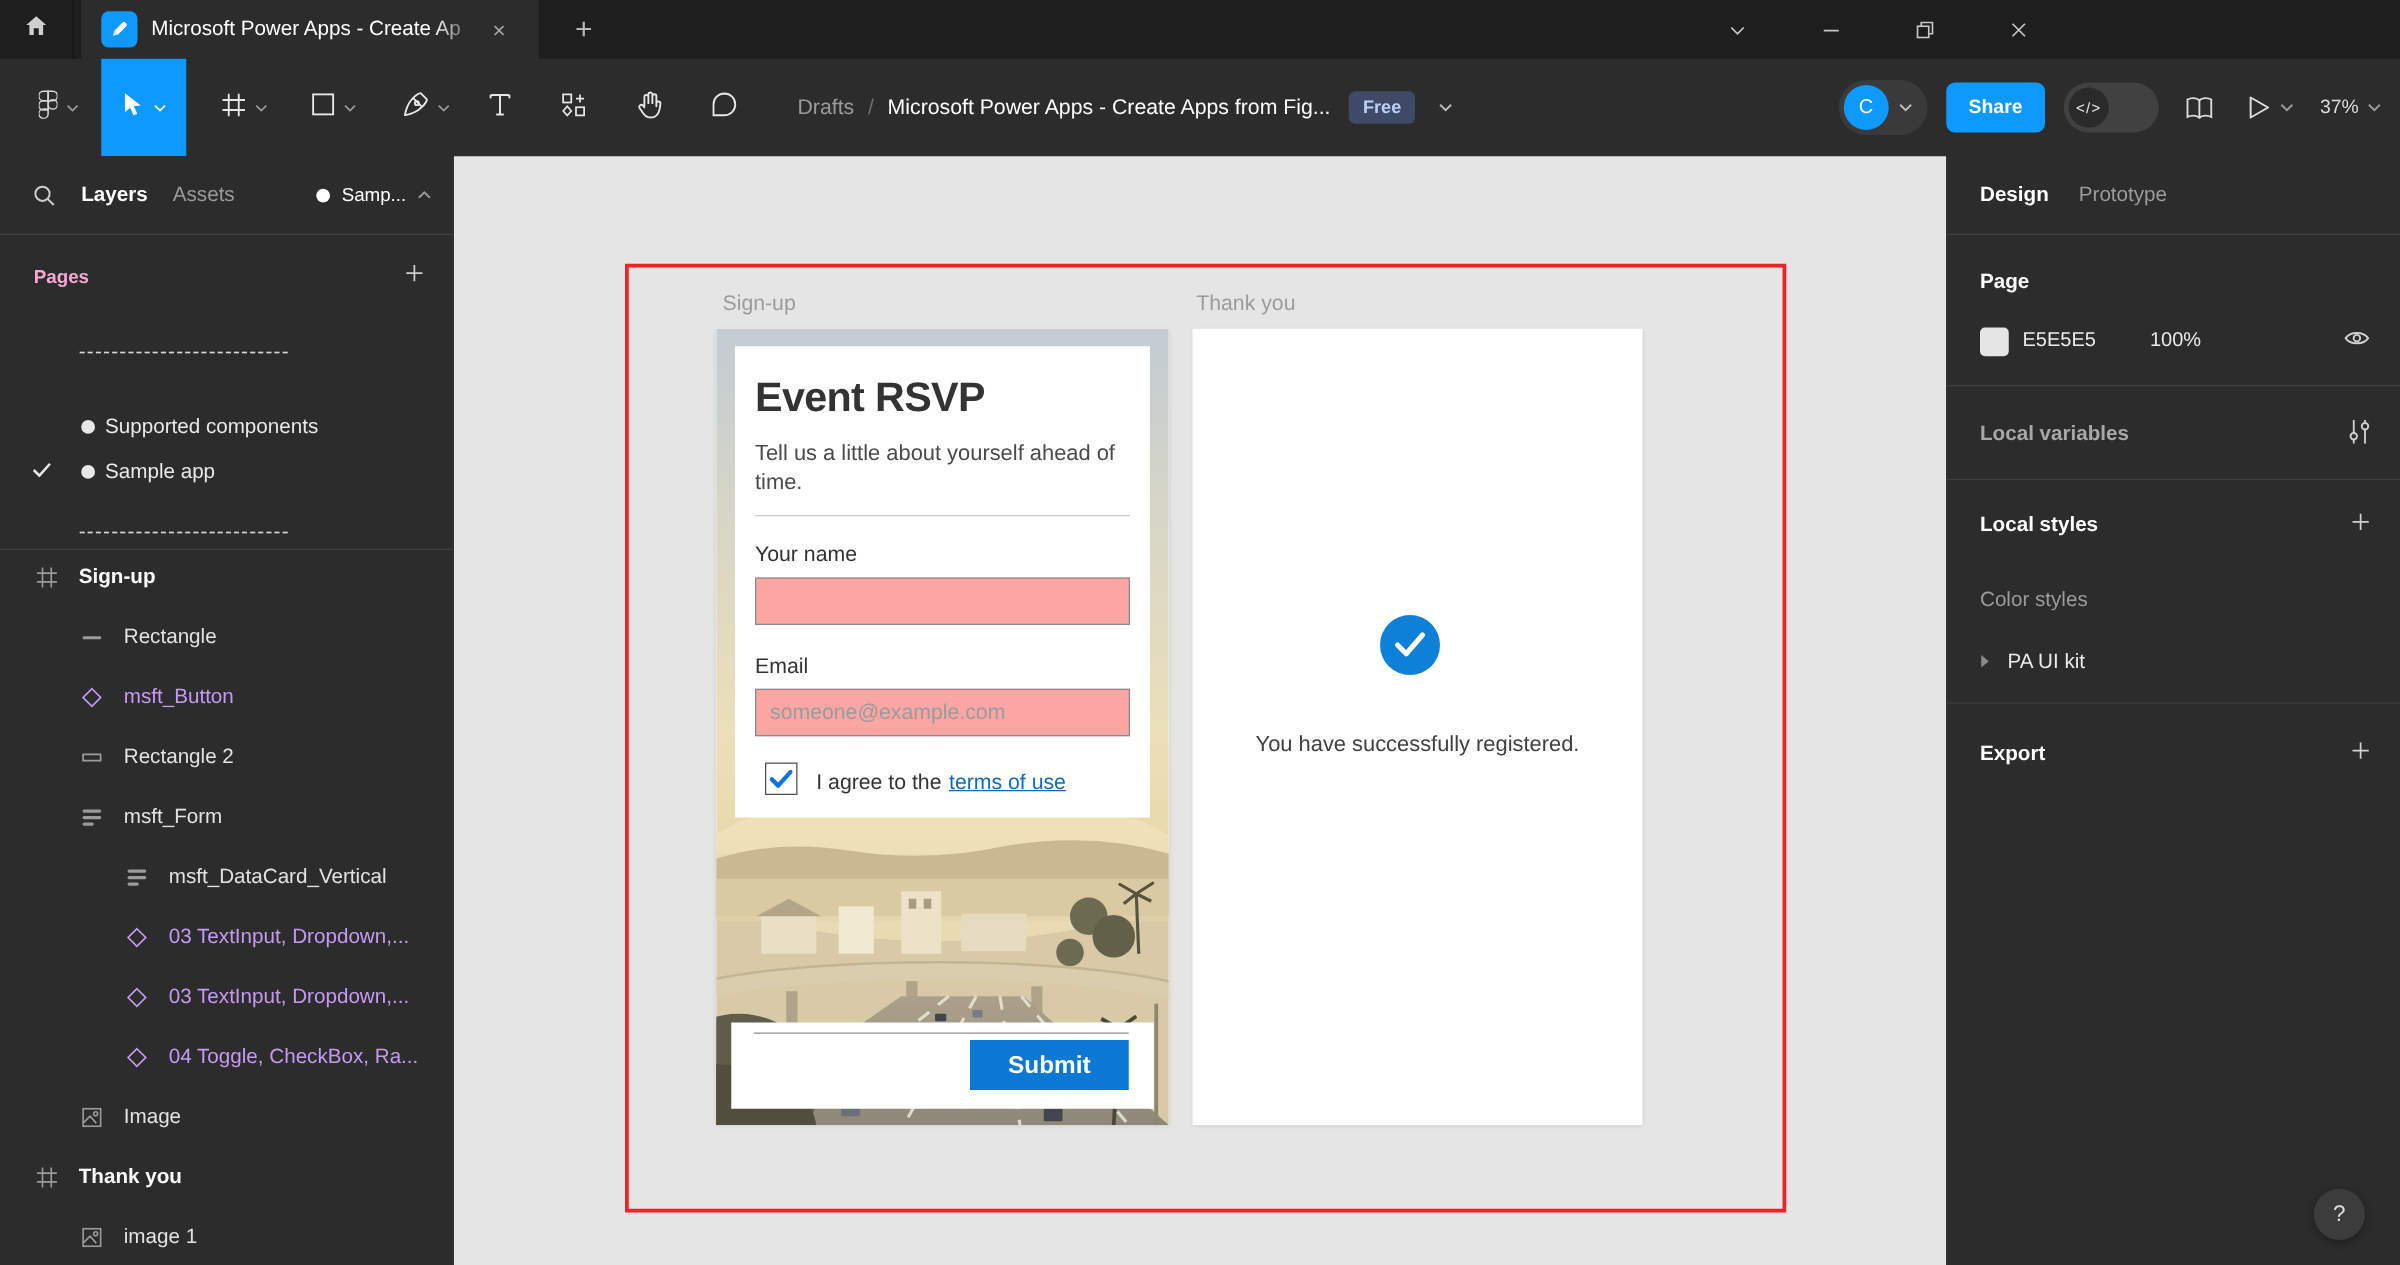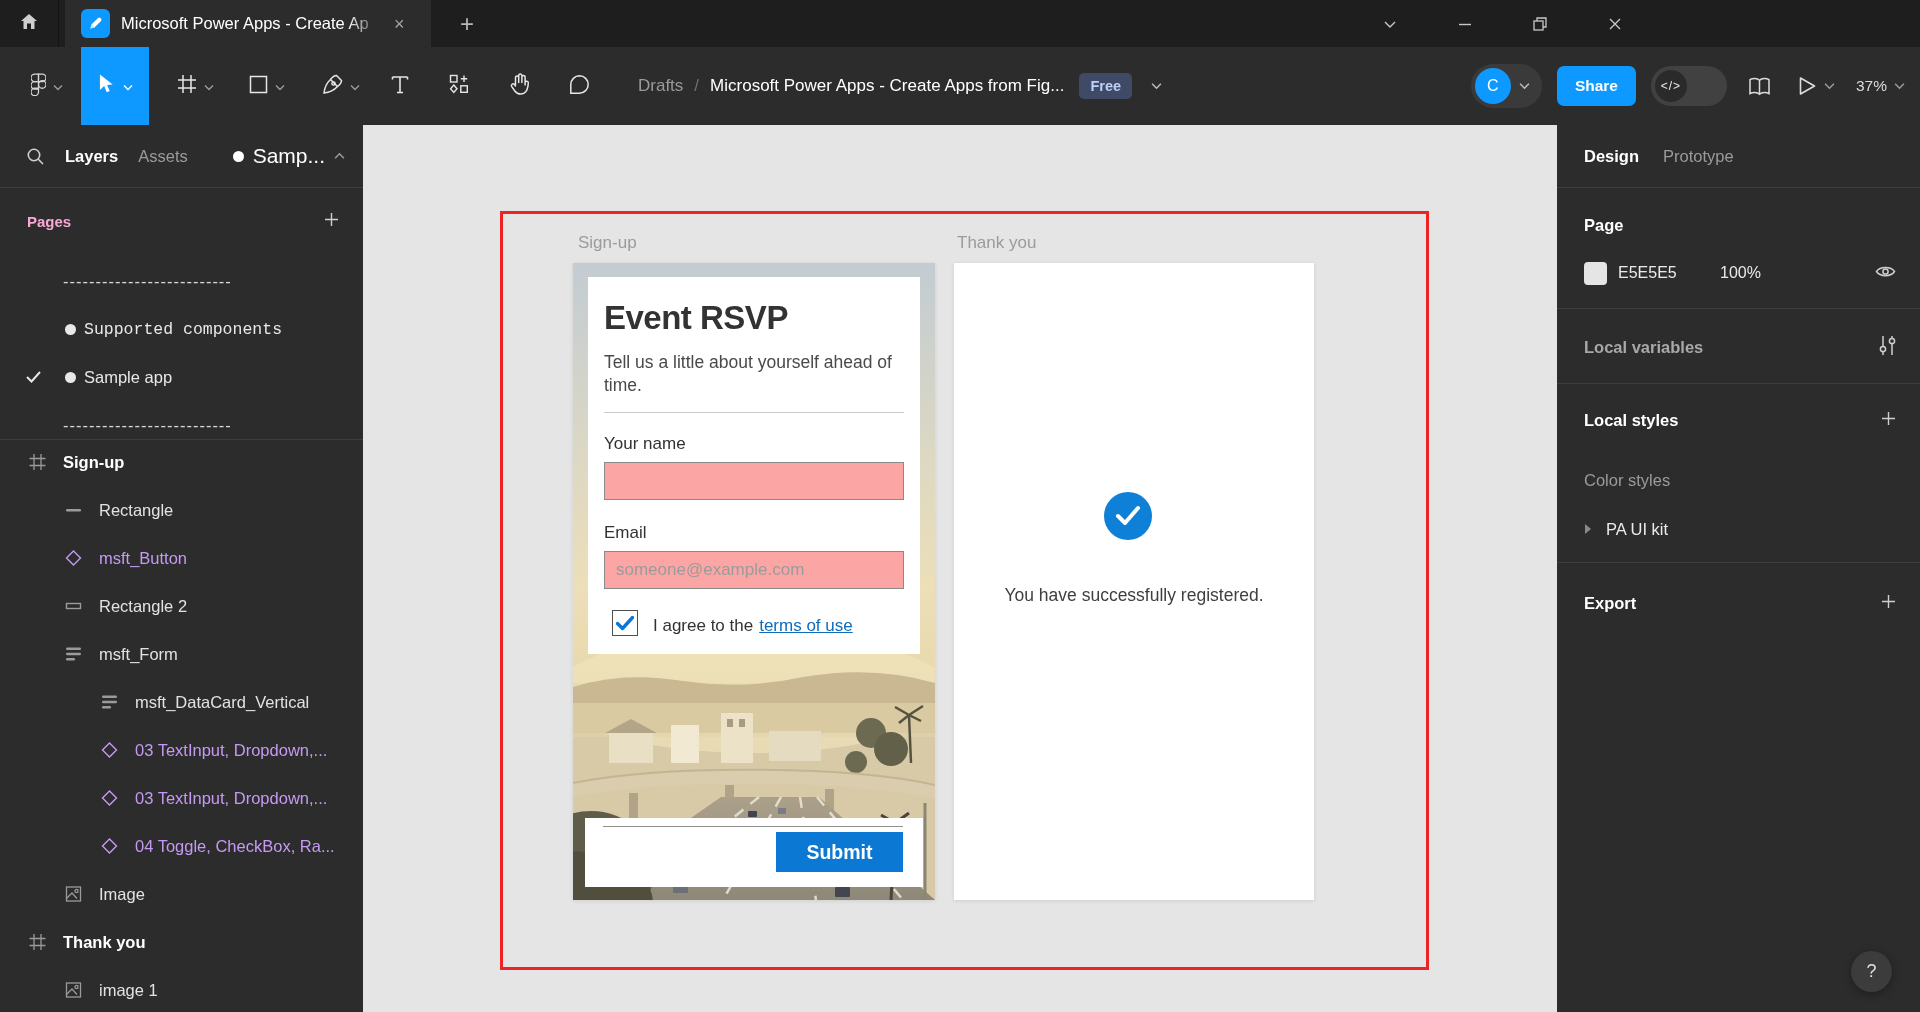--- a/index.html
+++ b/index.html
@@ -38,21 +38,21 @@
   .zoom-ctl { display:flex; align-items:center; gap:7px; color:#dcdcdc; font-size:15.5px; }
 
   
   #left-panel { position:absolute; left:0; top:125px; width:363px; height:887px; background:#2c2c2c; }
   #right-panel { position:absolute; right:0; top:125px; width:363px; height:887px; background:#2c2c2c; }
   .pdivider { position:absolute; left:0; width:100%; height:0; border-top:1px solid #3e3e3e; }
 
   #lp-header { position:absolute; left:0; top:0; width:363px; height:62px; display:flex; align-items:center; gap:20px; padding:0 18px 0 26px; }
   .lp-tab-active { color:#ffffff; font-size:16.5px; font-weight:700; }
   .lp-tab { color:#9b9b9b; font-size:16.5px; }
-  #page-switcher { margin-left:auto; display:flex; align-items:center; gap:9px; color:#fff; font-size:21px; }
+  #page-switcher { margin-left:auto; display:flex; align-items:center; gap:9px; color:#fff; font-size:15px; }
   #pages-header { position:absolute; left:0; top:62px; width:363px; height:68px; display:flex; align-items:center; padding:0 24px 0 27px; }
   #pages-header .lbl { color:#f9a8d4; font-size:15px; font-weight:700; }
   #pages-header .plus { margin-left:auto; }
 
   .prow { position:absolute; left:0; width:363px; height:48px; display:flex; align-items:center; color:#e8e8e8; font-size:16.5px; }
   .prow .chk { position:absolute; left:26px; }
   .prow .dot { position:absolute; left:65px; width:11px; height:11px; border-radius:50%; background:#e8e8e8; }
   .prow .pname { position:absolute; left:84px; white-space:nowrap; }
   .prow .dashes { position:absolute; left:63px; color:#d6d6d6; letter-spacing:1px; white-space:nowrap; }
 
@@ -433,21 +433,21 @@
     <span class="plus">
       <svg width="15" height="15" viewBox="0 0 15 15">
           <path d="M7.5 1 V14 M1 7.5 H14" stroke="#cfcfcf" stroke-width="1.4"></path>
         </svg>
     </span>
   </div>
 
   <div class="prow" style="top:132px;">
     <span class="dashes">--------------------------</span>
   </div>
-  <div class="prow" style="top:180px;font-family:Liberation Mono, monospace;">
+  <div class="prow" style="top:192px;">
     <span class="dot"></span>
     <span class="pname">Supported components</span>
   </div>
   <div class="prow" style="top:228px;">
     <span class="chk">
       <svg width="15" height="12" viewBox="0 0 15 12">
           <path d="M1 6 L5.5 10.5 L14 1" stroke="#e8e8e8" stroke-width="2" fill="none"></path>
         </svg>
     </span>
     <span class="dot"></span>

